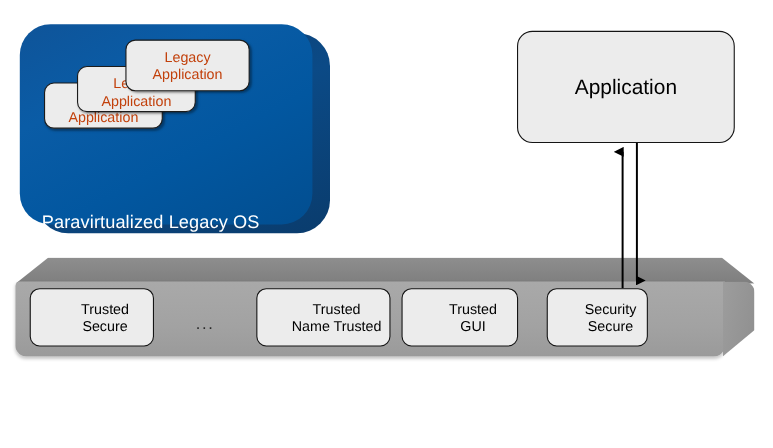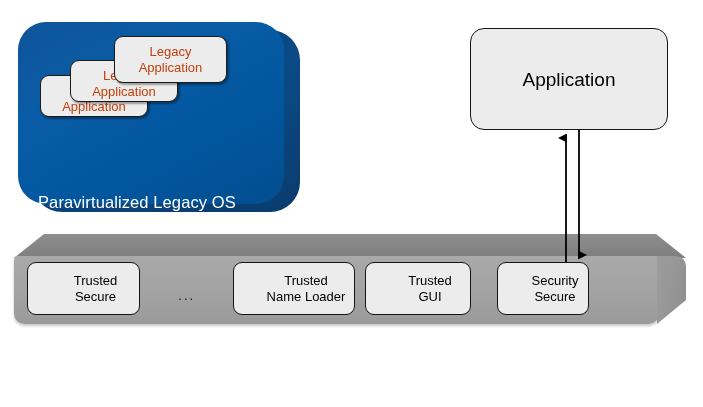--- a/index.html
+++ b/index.html
@@ -256,21 +256,21 @@
       <div>Trusted</div>
       <div>Secure</div>
     </div>
   </div>
 
   <div class="svc-ellipsis" style="left:178px; top:286px;">...</div>
 
   <div class="svc-box" style="left:233px; top:262px; width:122px; height:53px;">
     <div>
       <div>Trusted</div>
-      <div>Name Loader</div>
+      <div>Name Trusted</div>
     </div>
   </div>
 
   <div class="svc-box" style="left:365px; top:262px; width:106px; height:53px;">
     <div>
       <div>Trusted</div>
       <div>GUI</div>
     </div>
   </div>
 

